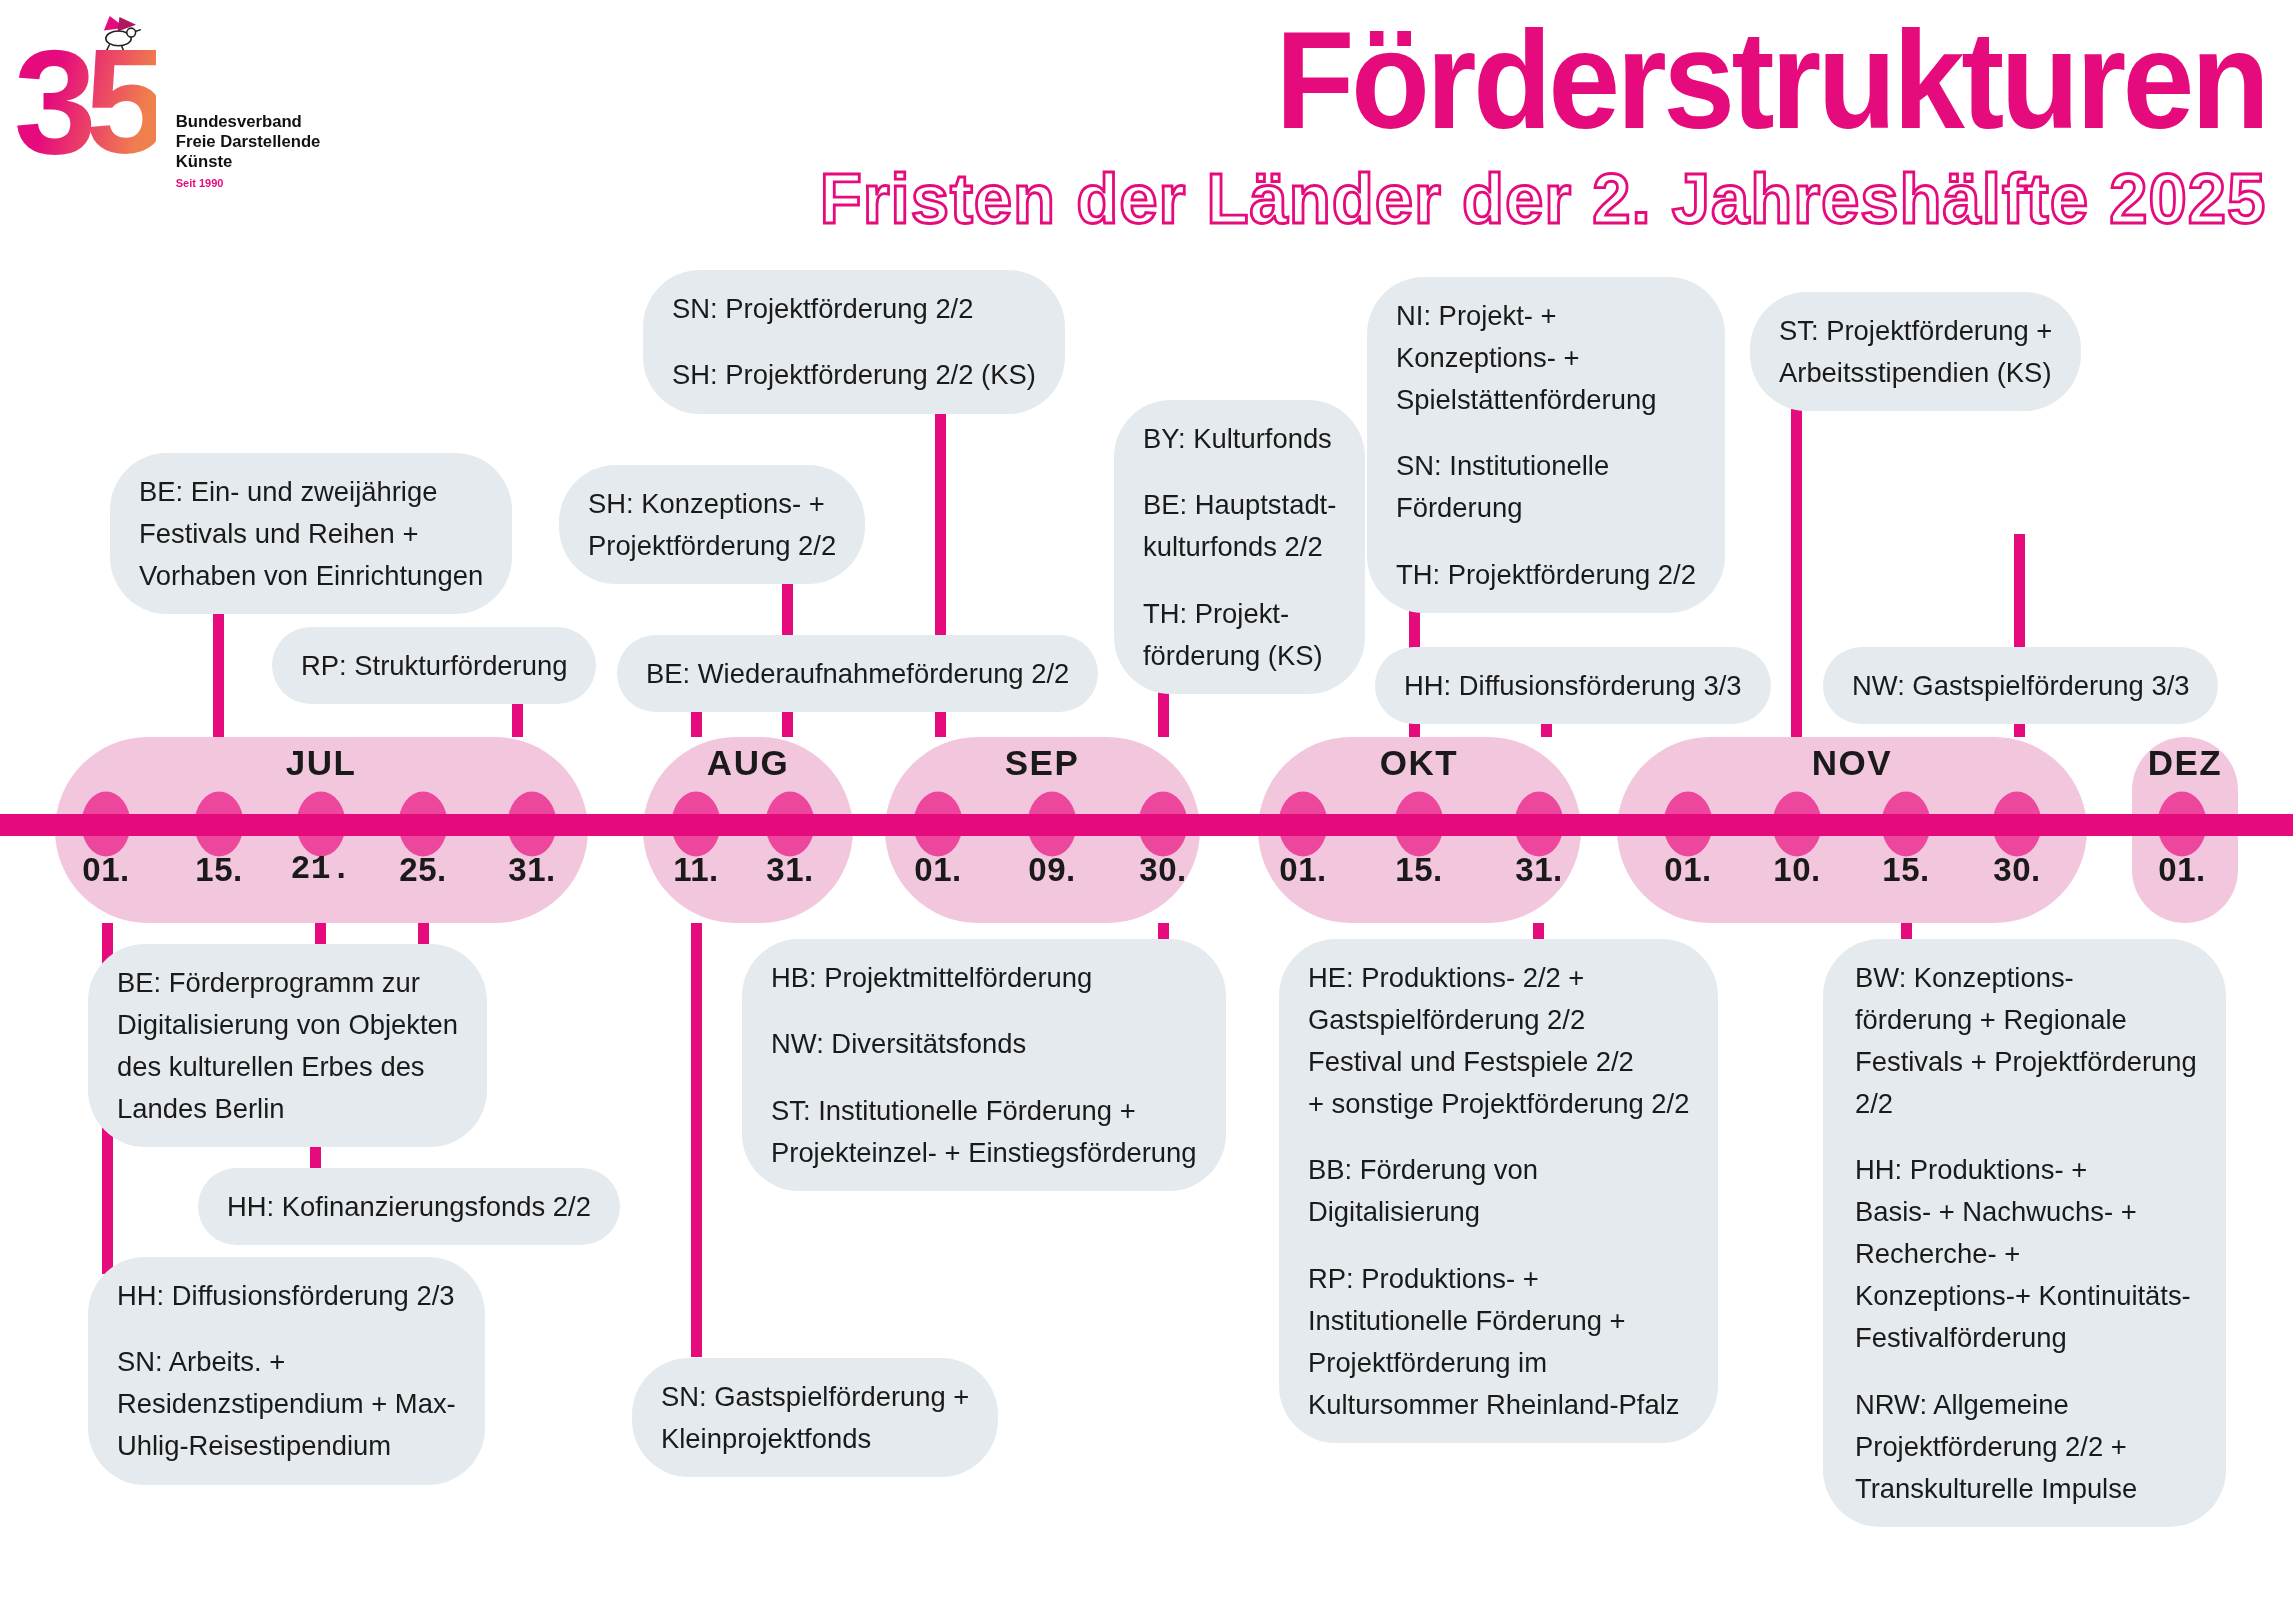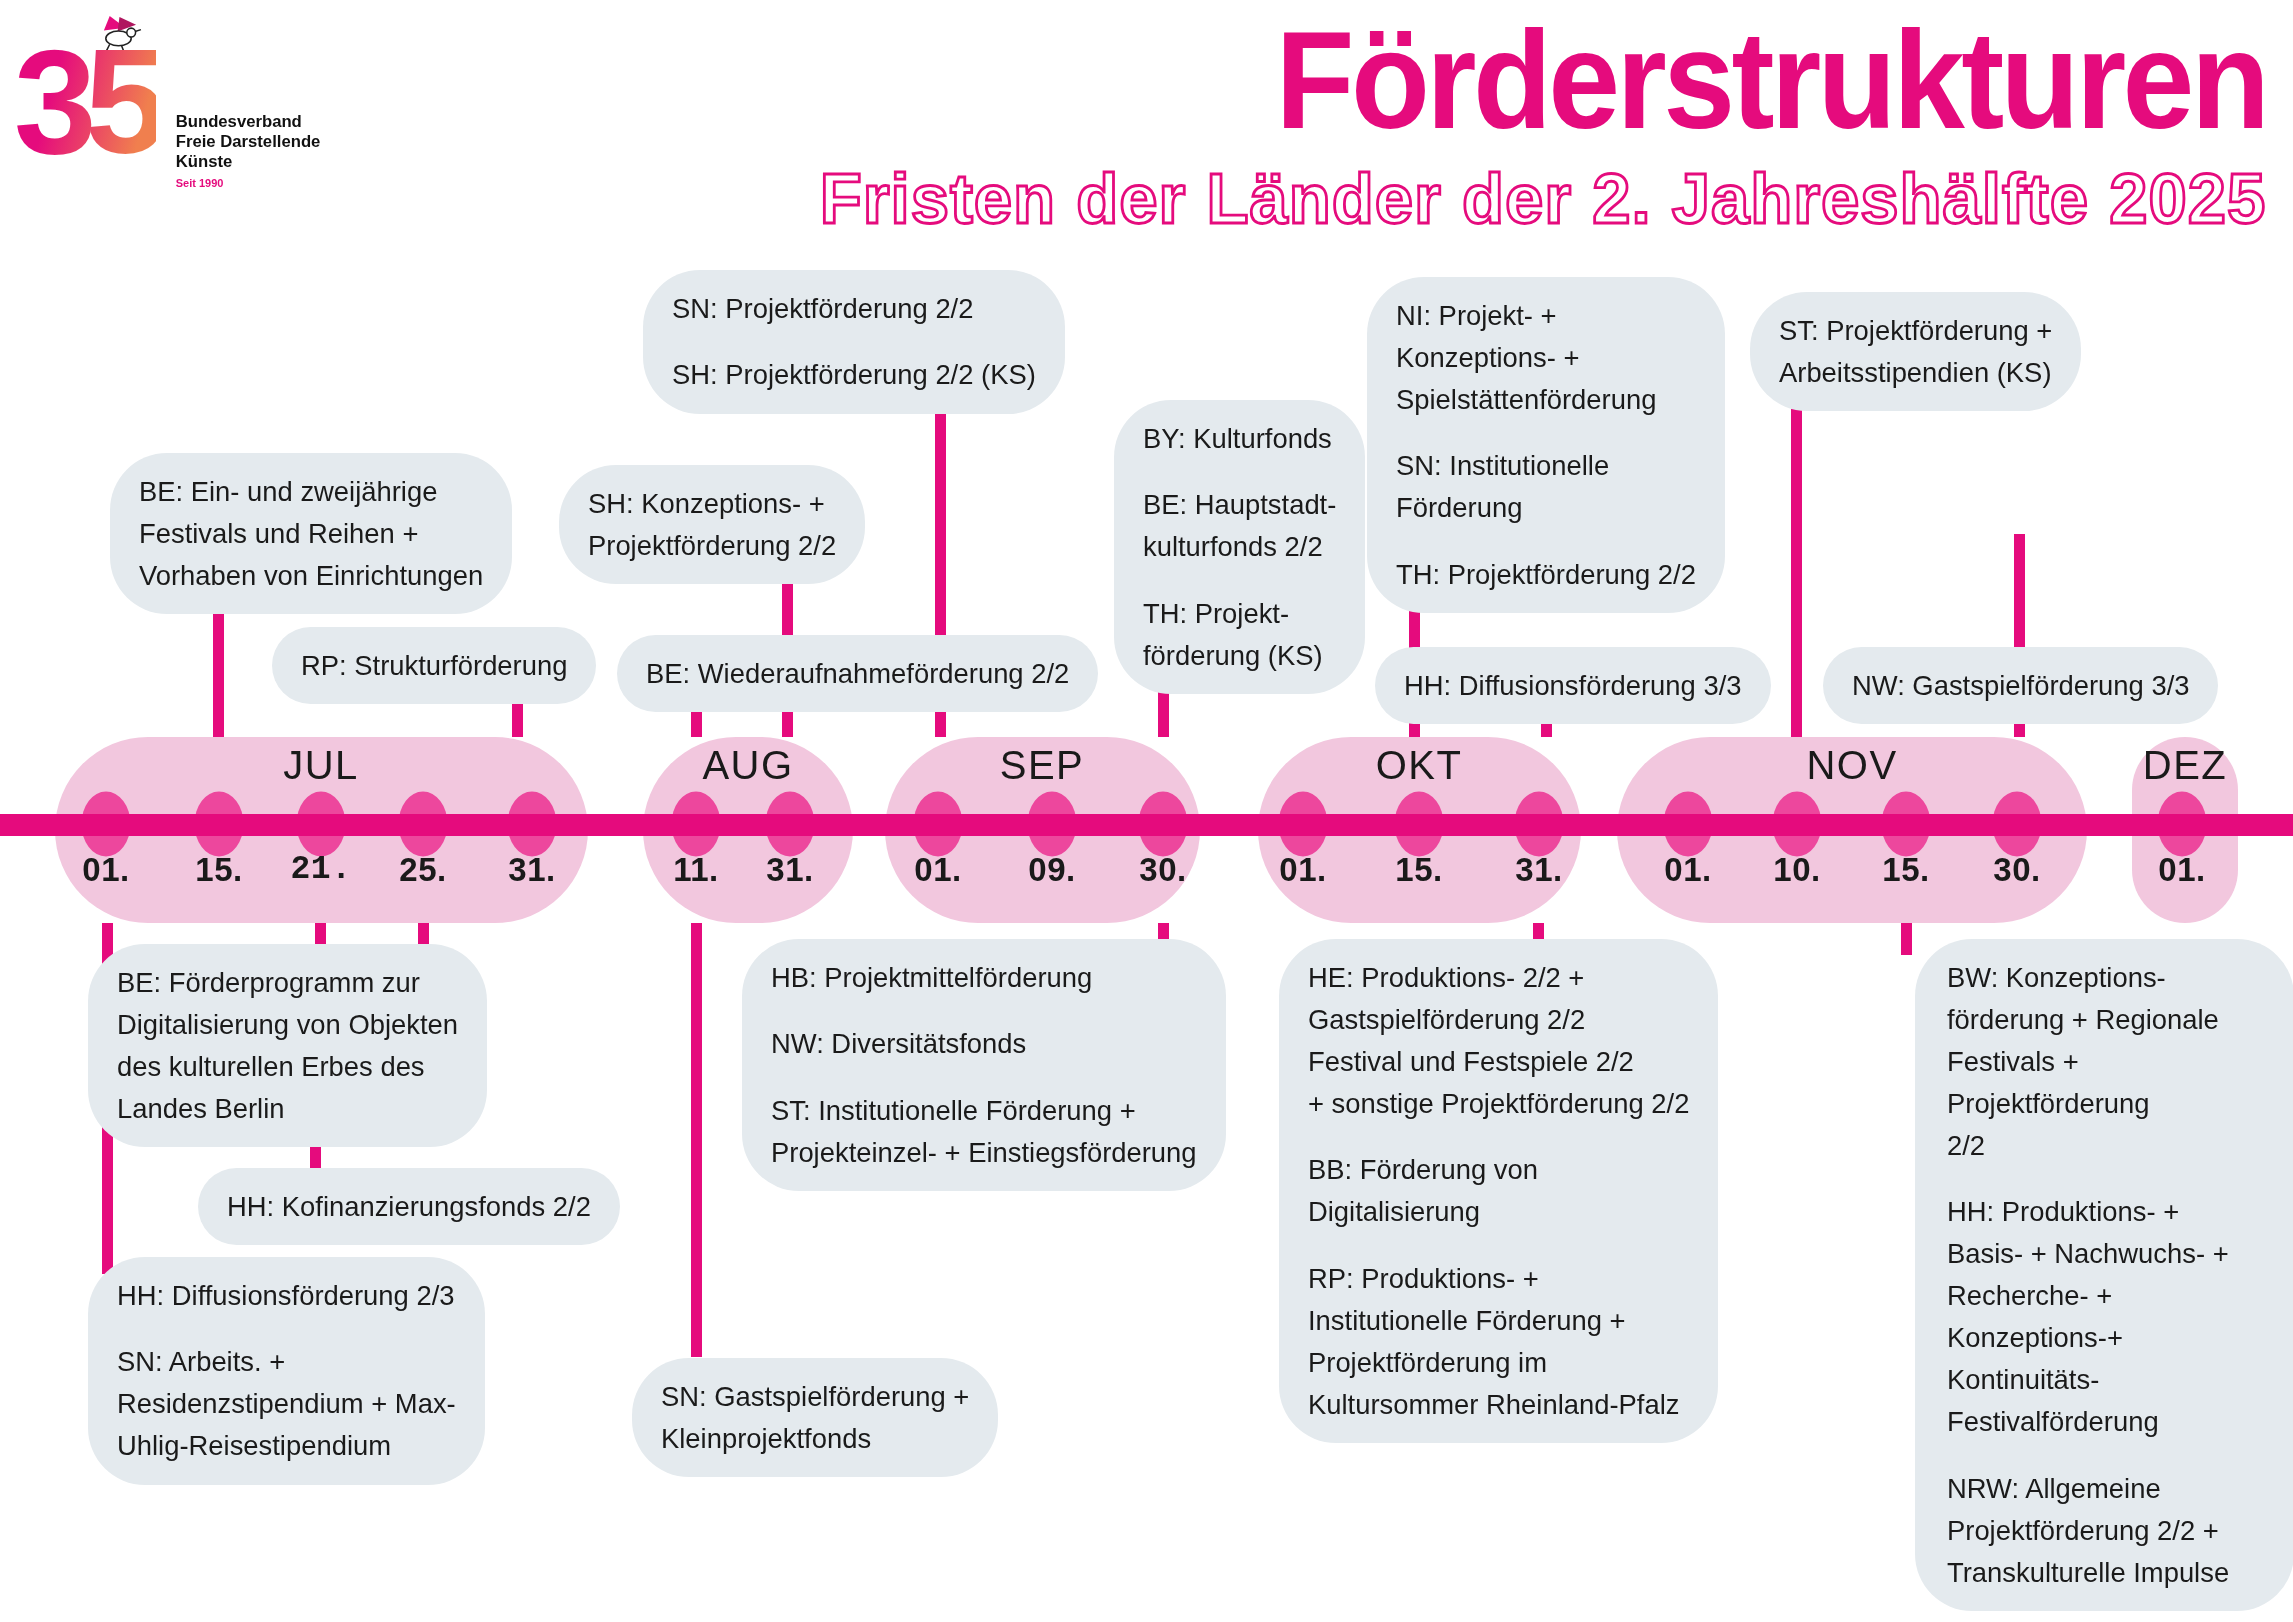--- a/index.html
+++ b/index.html
@@ -34,21 +34,21 @@
   }
   .logo-org{position:absolute; left:162px; top:104px; font-size:16.7px; font-weight:700; line-height:1.2; white-space:pre-line; color:#111;}
   .logo-since{position:absolute; left:162px; top:169px; font-size:11px; font-weight:700; color:var(--accent);}
   .bird{position:absolute; left:78px; top:5.9px;}
   
   .connector{position:absolute; width:10.8px; background:var(--accent); z-index:1;}
   .pill{position:absolute; top:737px; height:186px; border-radius:93px; background:var(--pill); z-index:2;}
   .dot{position:absolute; top:824px; width:49px; height:65px; border-radius:50%; background:var(--dot);
        transform:translate(-50%,-50%); z-index:3;}
   .bar{position:absolute; left:0; right:0; top:814px; height:21.6px; background:var(--accent); z-index:4;}
-  .month-label{position:absolute; top:743px; transform:translateX(-50%); font-size:40px; font-weight:400;
+  .month-label{position:absolute; top:743px; transform:translateX(-50%); font-size:35px; font-weight:700;
        letter-spacing:1.5px; z-index:6; white-space:nowrap;}
   .date-label{position:absolute; top:851px; transform:translateX(-50%); font-size:33px; font-weight:700;
        z-index:6; white-space:nowrap; letter-spacing:0.5px;}
   
   .callout{
     position:absolute; background:var(--callout); border-radius:57px; padding:17.6px 29px;
     font-size:27.4px; line-height:42px; z-index:5; white-space:pre-line;
   }
   .callout p{margin:0; white-space:pre-line;}
   .callout p + p{margin-top:24.5px;}
@@ -180,21 +180,21 @@
     <div class="callout" style="left: 632px; top: 1341px; margin-top: 17px;"><p>SN: Gastspielförderung +
 Kleinprojektfonds</p></div>
     <div class="callout" style="left: 1279px; top: 939px;"><p>HE: Produktions- 2/2 +
 Gastspielförderung 2/2
 Festival und Festspiele 2/2
 + sonstige Projektförderung 2/2</p><p>BB: Förderung von
 Digitalisierung</p><p>RP: Produktions- +
 Institutionelle Förderung +
 Projektförderung im
 Kultursommer Rheinland-Pfalz</p></div>
-    <div class="callout" style="left: 1915px; top: 939px; padding-left: 32px;"><p>BW: Konzeptions-
+    <div class="callout" style="left: 1823px; top: 939px; padding-left: 32px;"><p>BW: Konzeptions-
 förderung + Regionale
 Festivals + Projektförderung
 2/2</p><p>HH: Produktions- +
 Basis- + Nachwuchs- +
 Recherche- +
 Konzeptions-+ Kontinuitäts-
 Festivalförderung</p><p>NRW: Allgemeine
 Projektförderung 2/2 +
 Transkulturelle Impulse</p></div>
   </div>

